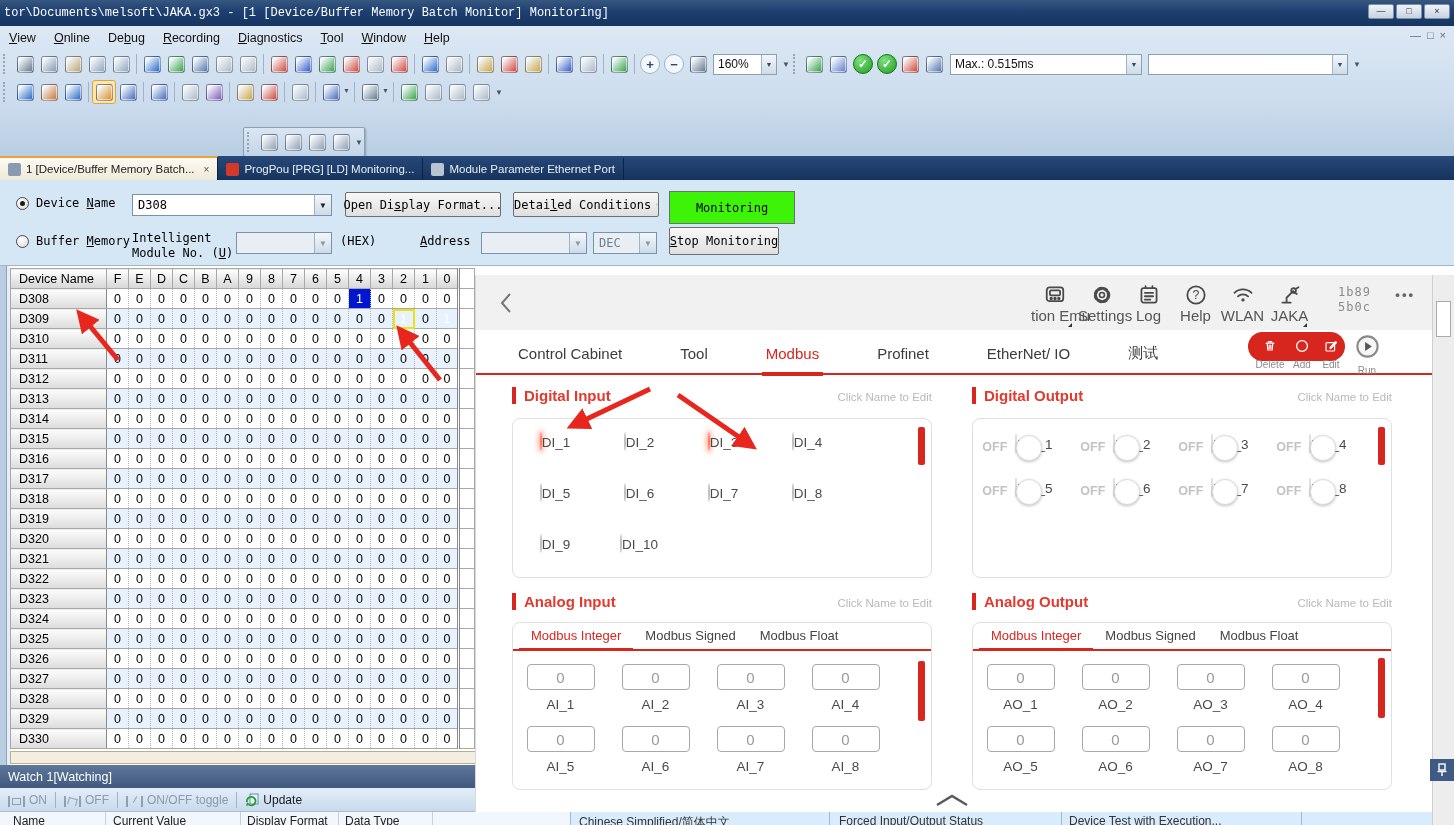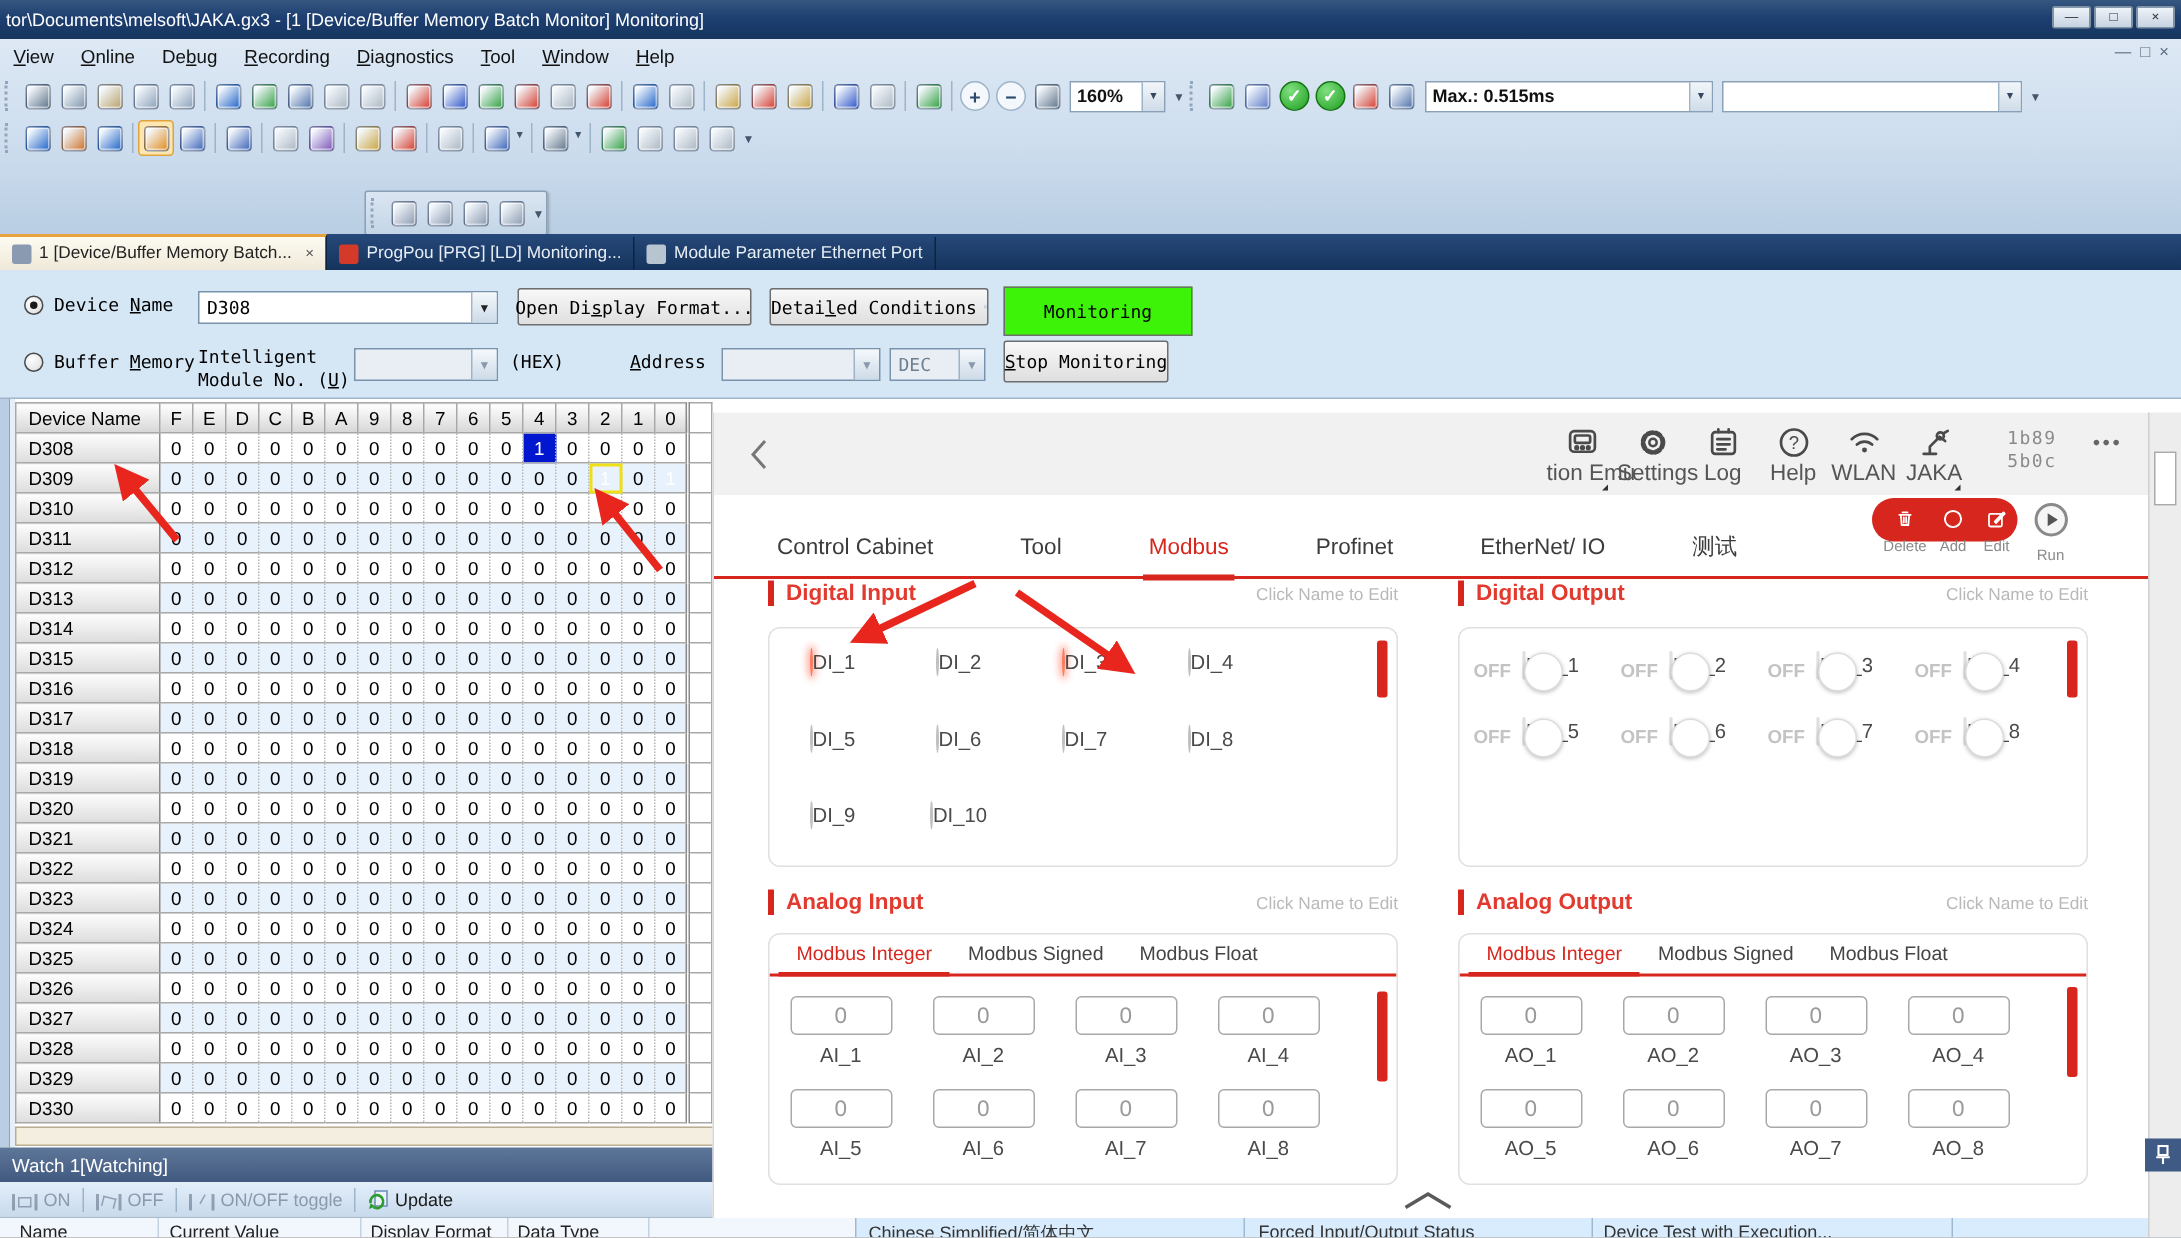--- a/index.html
+++ b/index.html
@@ -4,21 +4,21 @@
 <style>
   * { box-sizing: border-box; margin:0; padding:0; }
   html,body { background:#888; }
   .screen{ position:relative; width:1454px; height:825px; overflow:hidden;
     font-family:"Liberation Sans",sans-serif; background:#fff; }
 
   
   .titlebar{ position:absolute; left:0; top:0; width:1454px; height:26px;
     background:linear-gradient(180deg,#36577f 0%,#1d3f71 45%,#16355f 100%);
     color:#fff; font-size:12px; display:flex; align-items:center; z-index:5;}
-  .titlebar .t-title{ padding-left:4px; white-space:nowrap; }
+  .titlebar .t-title{ padding-left:4px; white-space:nowrap;font-family:Liberation Mono, monospace; }
   .winbtns{ position:absolute; right:4px; top:4px; display:flex; gap:2px;}
   .winbtn{ width:26px; height:15px; background:linear-gradient(#eef3f9,#c7d3e2);
     border:1px solid #7f91a5; border-radius:2px; font-size:9px; line-height:13px;
     text-align:center; color:#333; }
   .chrome-band{ position:absolute; left:0; top:26px; width:1454px; height:130px;
     background:linear-gradient(180deg,#dde8f4 0%,#cdddee 55%,#b9cee3 100%); }
   .menubar{ position:absolute; left:0; top:26px; width:1454px; height:24px;
     display:flex; align-items:center; font-size:12.5px; color:#111; }
   .menu-item{ padding:3px 9px; cursor:default; }
   .menu-item u{ text-decoration:underline; }
@@ -36,21 +36,21 @@
     box-shadow:inset 0 0 0 1px rgba(255,255,255,.55); }
   .tbi.glyphic{ font-size:13px; color:#2a4a6e; font-weight:bold; border:1px solid #9db3c8;
     border-radius:50%; width:20px; height:20px; margin:0 2px; background:#f4f8fc; }
   .tbi.checkic{ width:20px; height:20px; margin:0 2px; border-radius:50%;
     background:radial-gradient(circle at 35% 30%,#7fe07f,#1f9e1f); color:#fff;
     font-size:12px; font-weight:bold; border:1px solid #157515; }
   .tbi.sel{ background:#fde6b0; border:1px solid #e0a23c; }
   .tbi .dd{ position:absolute; right:-7px; top:7px; font-size:7px; color:#44566c; font-weight:normal;}
   .tbi.dded{ margin-right:8px; }
   .combo{ height:21px; background:#fff; border:1px solid #8aa0b6; display:flex;
-    align-items:center; font-size:12px; color:#111; margin:0 3px;font-weight:bold; }
+    align-items:center; font-size:12px; color:#111; margin:0 3px; }
   .combo .cval{ flex:1; padding-left:4px; white-space:nowrap; overflow:hidden; }
   .combo .carrow{ width:15px; align-self:stretch; background:linear-gradient(#f2f6fa,#cfdce8);
     border-left:1px solid #9db3c8; font-size:7px; color:#33475e; display:flex;
     align-items:center; justify-content:center; }
   .tb-end{ font-size:8px; color:#44566c; margin-left:2px; }
 
   .floatbar{ position:absolute; left:243px; top:127px; width:122px; height:30px;
     background:linear-gradient(#dbe6f2,#c3d5e7); border:1px solid #8aa0b6; border-radius:2px;
     display:flex; align-items:center; z-index:4; box-shadow:1px 1px 2px rgba(0,0,0,.25); }
 
@@ -142,21 +142,21 @@
   .jk-back{ position:absolute; left:22px; top:16px; width:16px; height:24px; }
   .jk-icons{ position:absolute; right:120px; top:7px; display:flex; }
   .jk-icon{ width:47px; text-align:center; color:#4a4a4a; position:relative; }
   .jk-icon svg{ display:block; margin:2px auto 1px; }
   .jk-icon .lbl{ font-size:15px; color:#555; white-space:nowrap; }
   .jk-icon .corner{ position:absolute; right:6px; bottom:-2px; width:0; height:0;
     border-left:4px solid transparent; border-bottom:4px solid #333; }
   .jk-id{ position:absolute; right:62px; top:10px; font-family:"DejaVu Sans Mono",monospace;
     font-size:12px; color:#8a8a8a; line-height:15px; letter-spacing:1px; }
   .jk-more{ position:absolute; right:18px; top:12px; color:#666; font-size:13px; letter-spacing:2px; font-weight:bold;}
-  .jk-tabs{ position:absolute; left:0; top:69px; width:957px; height:42px;
+  .jk-tabs{ position:absolute; left:0; top:58px; width:957px; height:42px;
     border-bottom:2px solid var(--red); display:flex; align-items:center; padding-left:42px; gap:58px; }
   .jk-tab{ font-size:15px; color:#3c3c3c; height:42px; display:flex; align-items:center;
     position:relative; white-space:nowrap; }
   .jk-tab.active{ color:var(--red); }
   .jk-tab.active::after{ content:""; position:absolute; left:-4px; right:-4px; bottom:-2px;
     height:4px; background:var(--red); }
   .jk-actions{ position:absolute; right:48px; top:57px; width:136px; height:40px; }
   .pillbg{ position:absolute; left:0; top:0; width:97px; height:29px; background:var(--red);
     border-radius:15px; }
   .act{ position:absolute; top:0; width:30px; text-align:center; }

